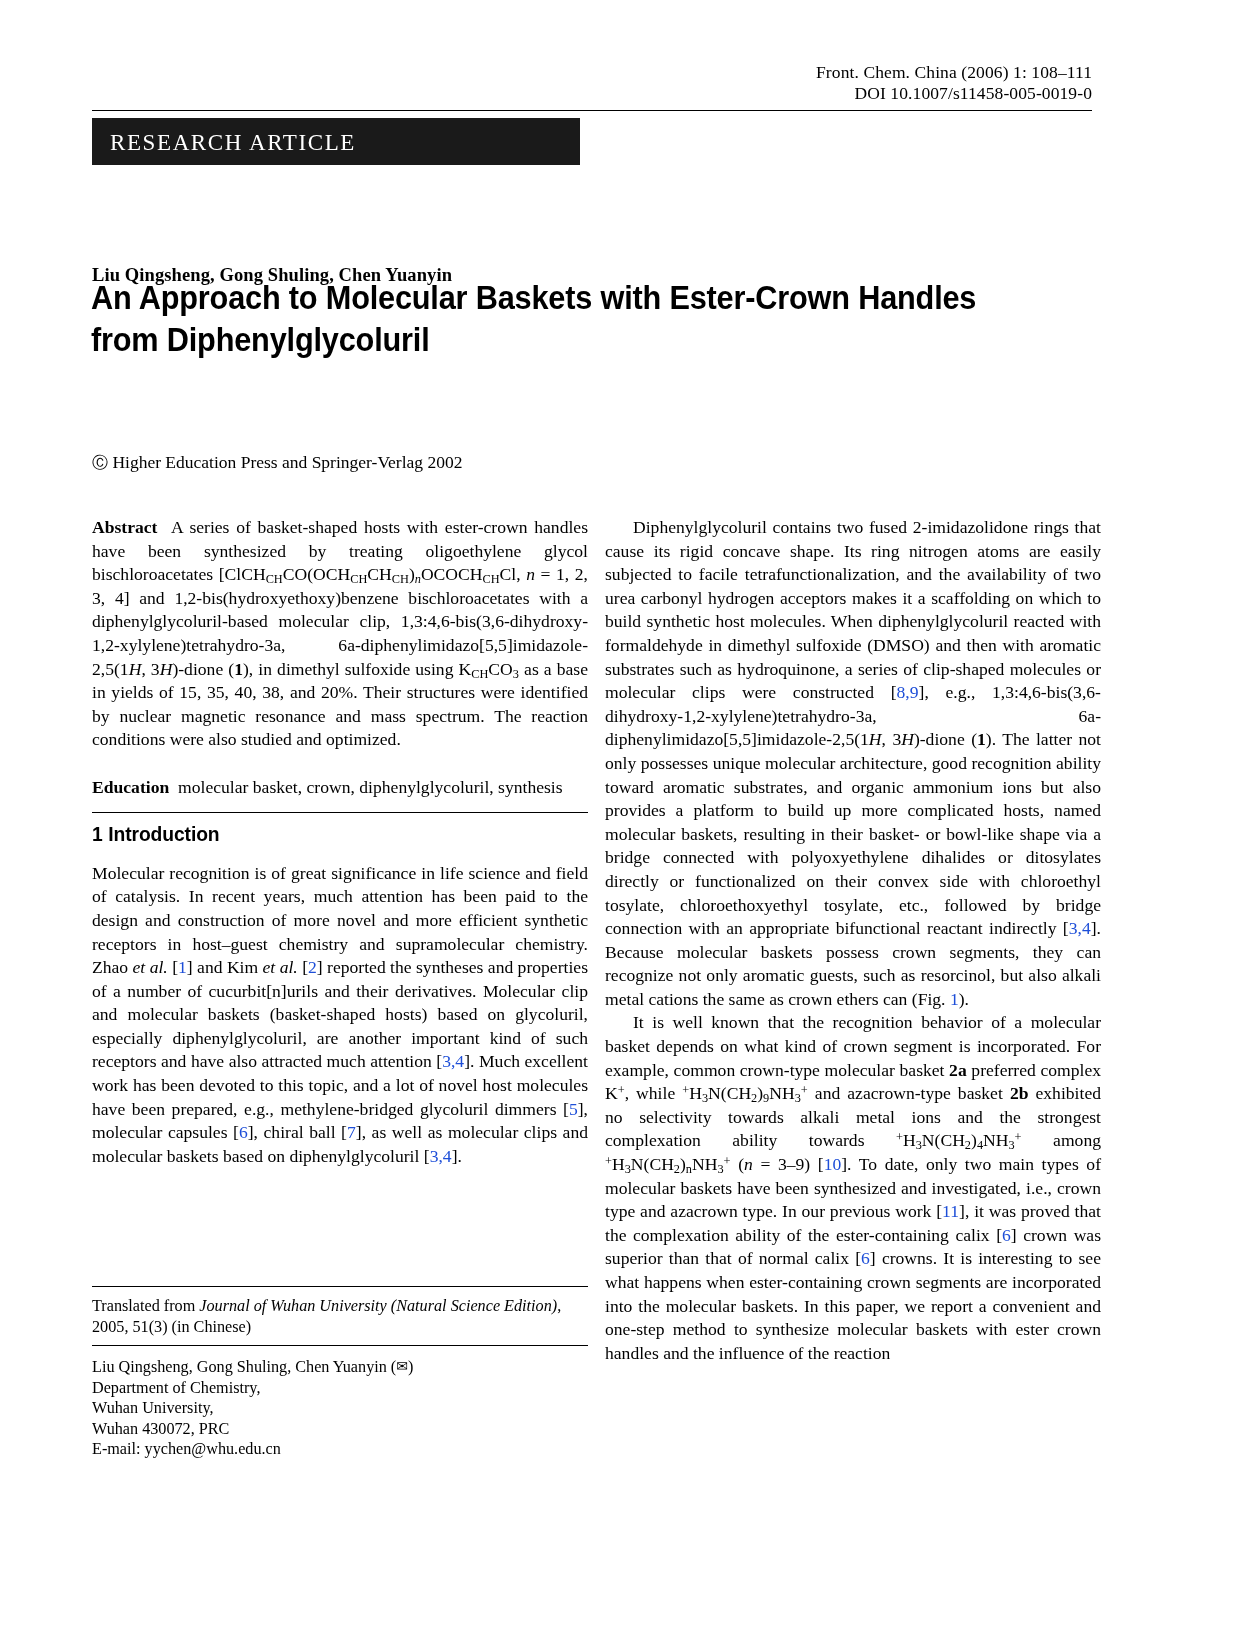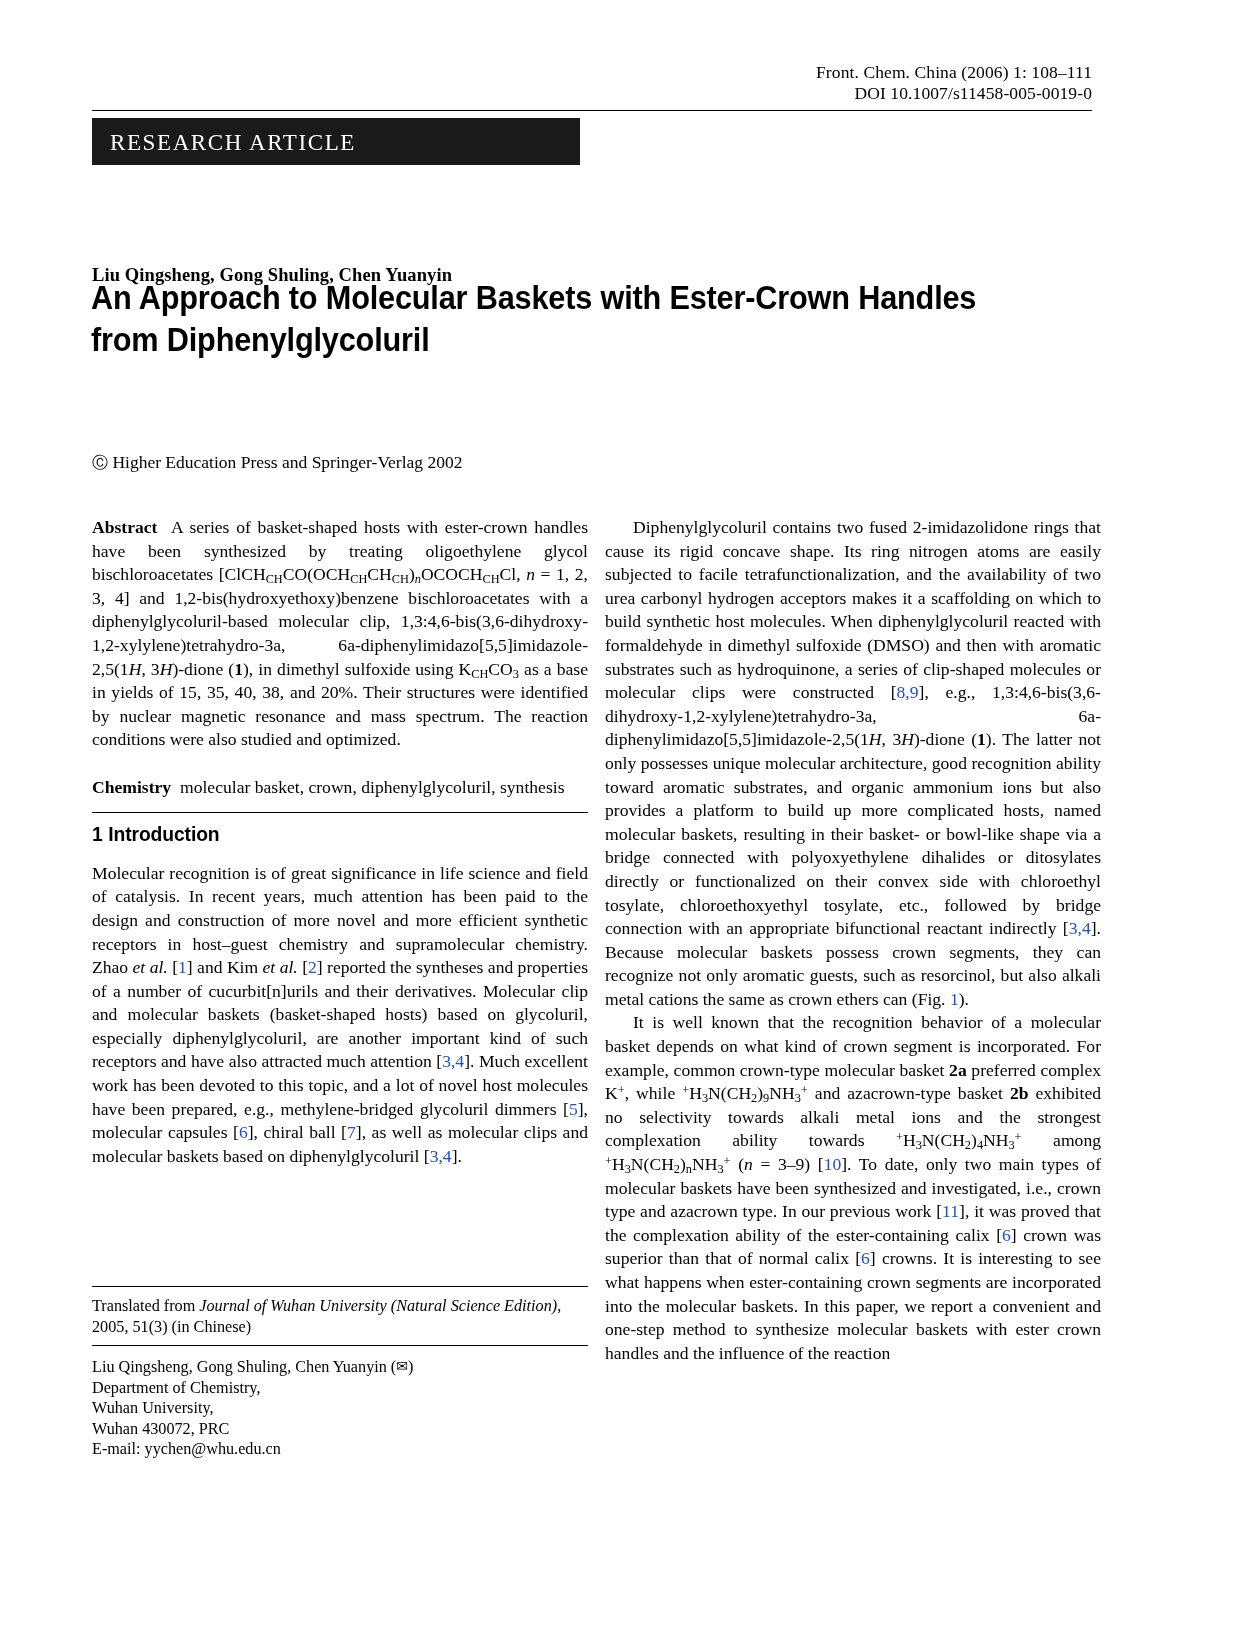--- a/index.html
+++ b/index.html
@@ -187,21 +187,21 @@
     <span class="csym">Ⓒ</span>
     <span>Higher Education Press and Springer-Verlag 2002</span>
   </div>
 
   <div class="col col-left">
 
     <p><span class="abstract-head">Abstract</span>&nbsp;&nbsp;<span>A series of basket-shaped hosts with ester-crown handles have been synthesized by treating oligoethylene glycol bischloroacetates [ClCH</span><sub>CH</sub><span>CO(OCH</span><sub>CH</sub><span>CH</span><sub>CH</sub><span>)</span><sub><i>n</i></sub><span>OCOCH</span><sub>CH</sub><span>Cl, </span><i>n</i><span> = 1, 2, 3, 4] and 1,2-bis(hydroxyethoxy)benzene bischloroacetates with a diphenylglycoluril-based molecular clip, 1,3:4,6-bis(3,6-dihydroxy-1,2-xylylene)tetrahydro-3a, 6a-diphenylimidazo[5,5]imidazole-2,5(1</span><i>H</i><span>, 3</span><i>H</i><span>)-dione (</span><b>1</b><span>), in dimethyl sulfoxide using K</span><sub>CH</sub><span>CO</span><sub>3</sub><span> as a base in yields of 15, 35, 40, 38, and 20%. Their structures were identified by nuclear magnetic resonance and mass spectrum. The reaction conditions were also studied and optimized.</span></p>
 
     <div class="gap-abs"></div>
 
-    <p><span class="kw-head">Chemistry</span>&nbsp;&nbsp;<span>molecular basket, crown, diphenylglycoluril, synthesis</span></p>
+    <p><span class="kw-head">Education</span>&nbsp;&nbsp;<span>molecular basket, crown, diphenylglycoluril, synthesis</span></p>
 
     <div class="sec-rule"></div>
 
     <div class="sec-title"><span class="num">1</span><span>Introduction</span></div>
 
     <p><span>Molecular recognition is of great significance in life science and field of catalysis. In recent years, much attention has been paid to the design and construction of more novel and more efficient synthetic receptors in host–guest chemistry and supramolecular chemistry. Zhao </span><i>et al.</i><span> [</span><a class="ref">1</a><span>] and Kim </span><i>et al.</i><span> [</span><a class="ref">2</a><span>] reported the syntheses and properties of a number of cucurbit[n]urils and their derivatives. Molecular clip and molecular baskets (basket-shaped hosts) based on glycoluril, especially diphenylglycoluril, are another important kind of such receptors and have also attracted much attention [</span><a class="ref">3,4</a><span>]. Much excellent work has been devoted to this topic, and a lot of novel host molecules have been prepared, e.g., methylene-bridged glycoluril dimmers [</span><a class="ref">5</a><span>], molecular capsules [</span><a class="ref">6</a><span>], chiral ball [</span><a class="ref">7</a><span>], as well as molecular clips and molecular baskets based on diphenylglycoluril [</span><a class="ref">3,4</a><span>].</span></p>
 
   </div>
 
   <div class="footnote-block">

